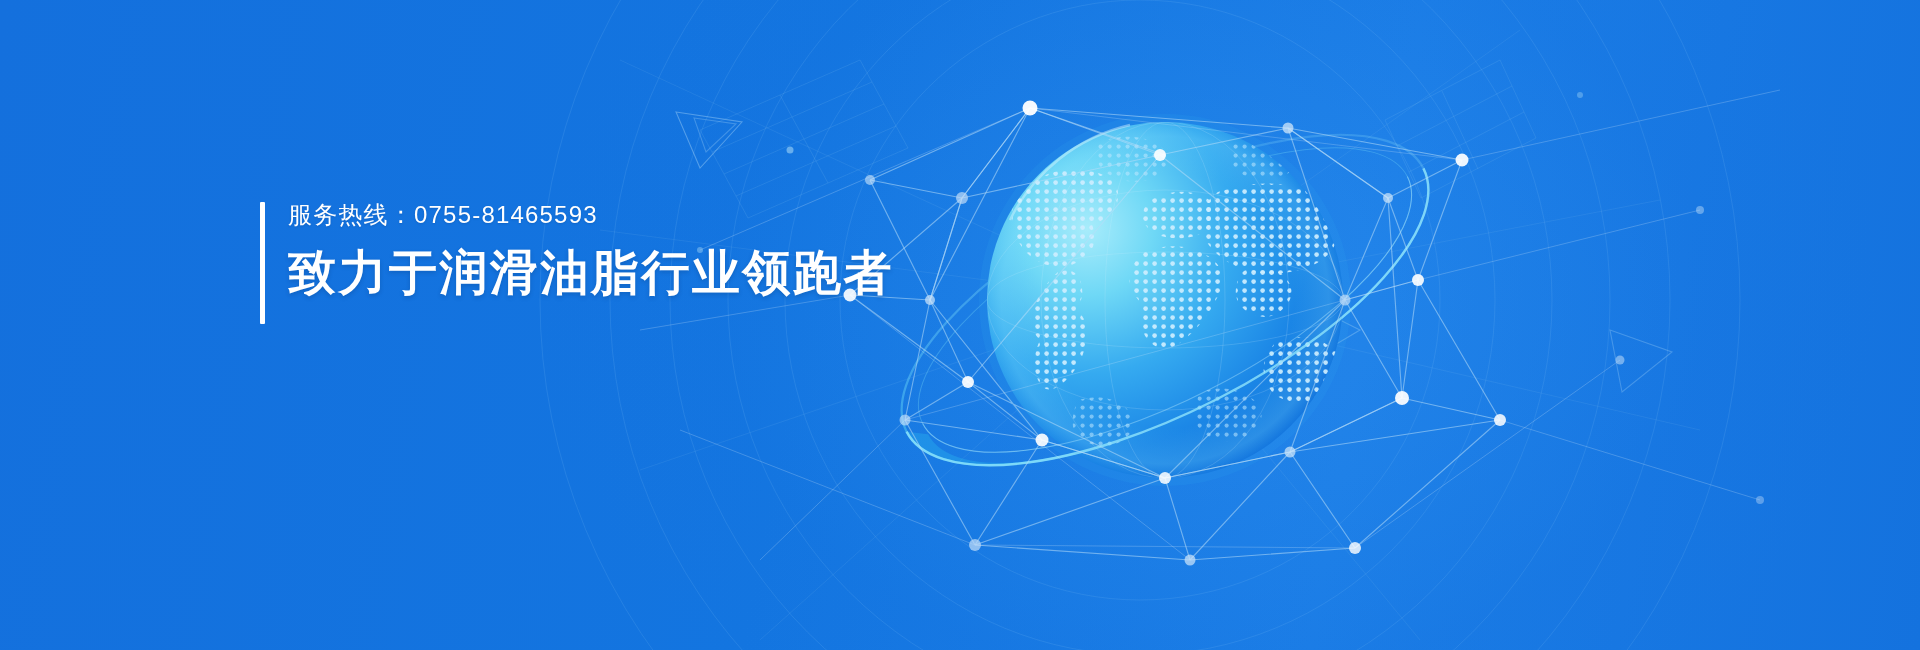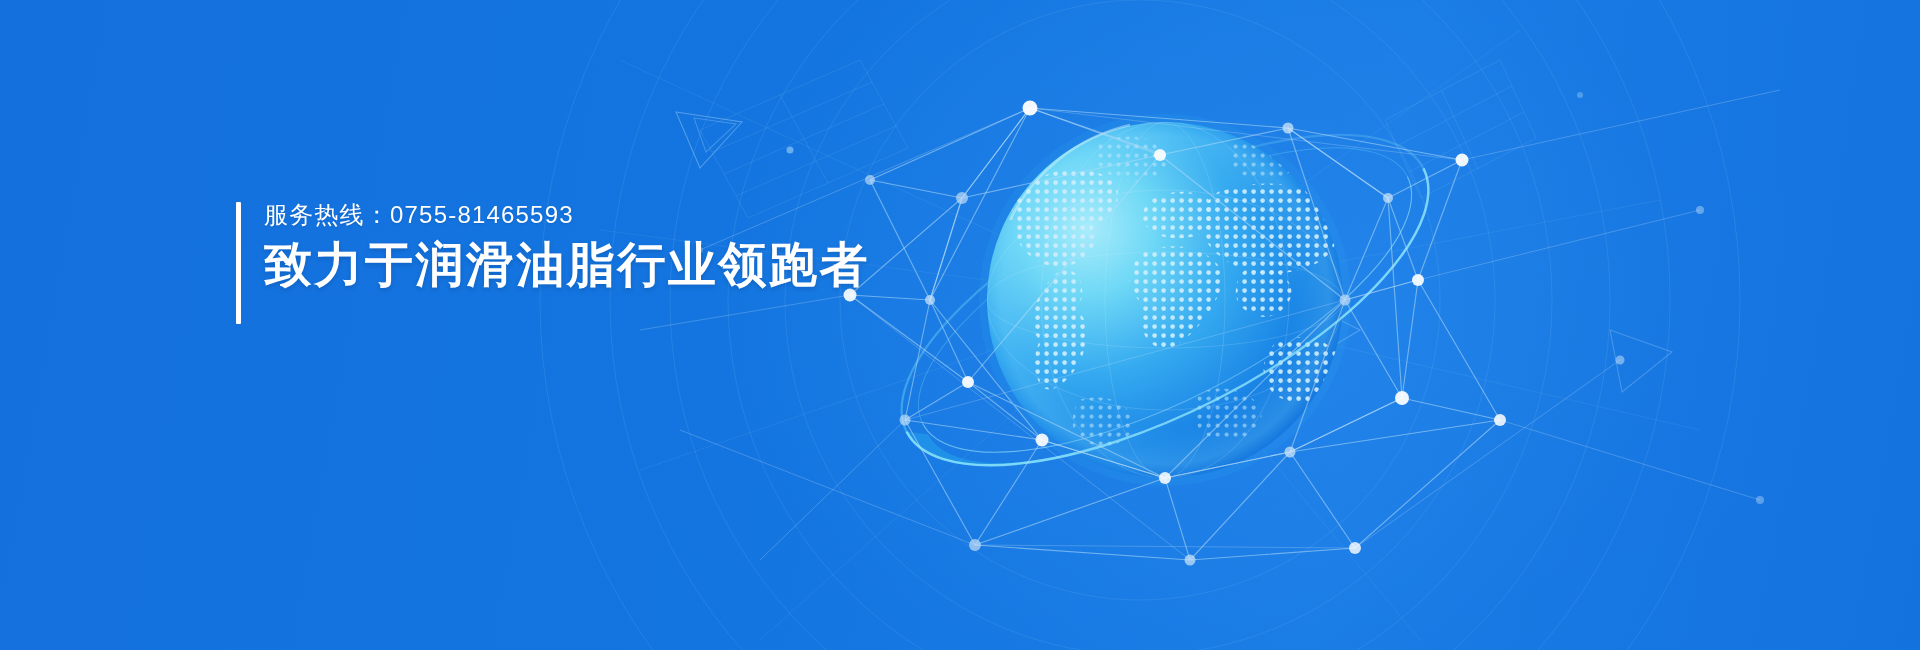--- a/index.html
+++ b/index.html
@@ -23,21 +23,21 @@
   
   .art {
     position:absolute; inset:0;
     pointer-events:none;
   }
   .art svg { display:block; width:1920px; height:650px; }
 
   
   .copy {
     position:absolute;
-    left:236px; top:198px;
+    left:260px; top:198px;
     padding-left:28px;
     z-index:5;
   }
   .accent-bar {
     position:absolute;
     left:0; top:4px;
     width:5px; height:122px;
     background:#ffffff;
     border-radius:1px;
   }
@@ -50,21 +50,21 @@
     white-space:nowrap;
     text-shadow:0 1px 2px rgba(0,40,90,0.18);
   }
   .headline {
     color:#ffffff;
     font-size:48px;
     font-weight:700;
     letter-spacing:2.5px;
     line-height:62px;
     white-space:nowrap;
-    margin-top:2px;
+    margin-top:10px;
     text-shadow:0 2px 4px rgba(0,40,90,0.22);
   }
   .subline {
     color:#eaf3ff;
     font-size:18px;
     font-weight:400;
     letter-spacing:1.1px;
     line-height:30px;
     white-space:nowrap;
     margin-top:4px;

